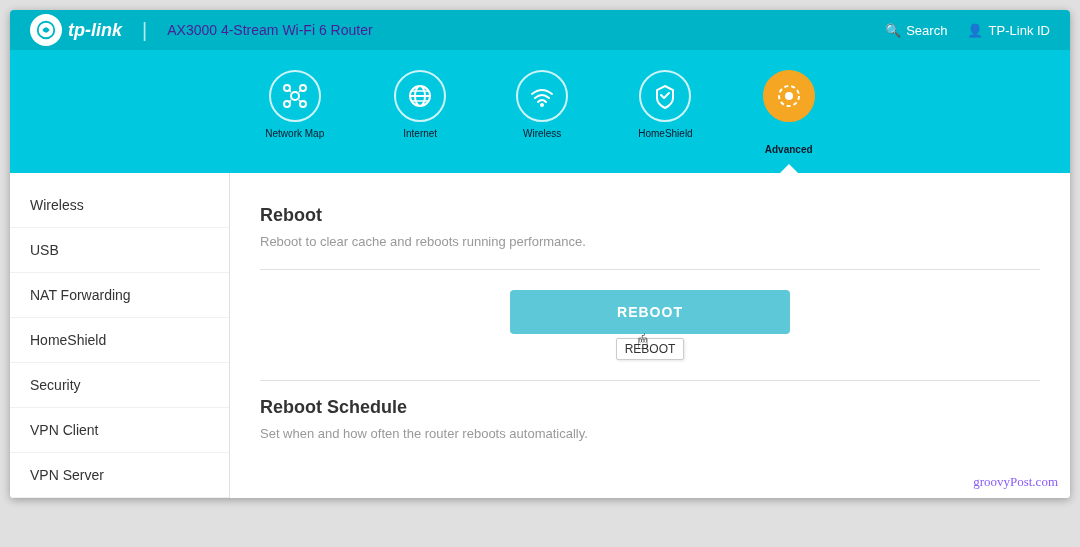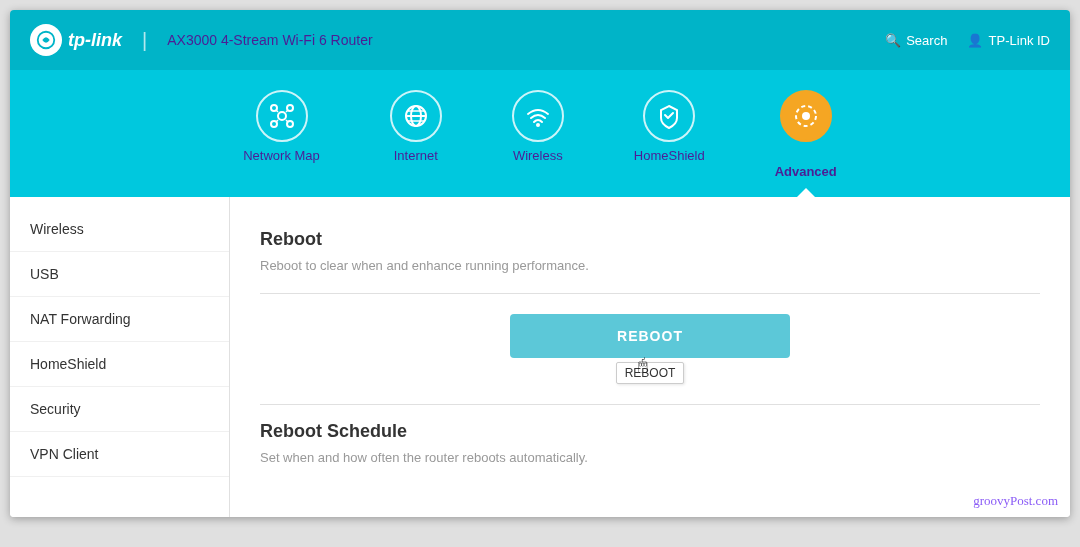--- a/index.html
+++ b/index.html
@@ -16,21 +16,21 @@
       margin: 10px auto;
       box-shadow: 0 2px 8px rgba(0,0,0,0.3);
       border-radius: 4px;
       overflow: hidden;
     }
 
     
     .header {
       background: #00b4c8;
       padding: 0 20px;
-      height: 60px;
+      height: 40px;
       display: flex;
       align-items: center;
       justify-content: space-between;
     }
 
     .header-left {
       display: flex;
       align-items: center;
       gap: 12px;
     }
@@ -127,22 +127,22 @@
       justify-content: center;
       background: transparent;
     }
 
     .nav-item.active .nav-icon-circle {
       background: #f5a623;
       border-color: #f5a623;
     }
 
     .nav-label {
-      color: #4c1d95;
-      font-size: 13px;
+      color: #0f172a;
+      font-size: 10px;
       padding-bottom: 8px;
     }
 
     .nav-item.active .nav-label {
       font-weight: bold;
       margin-top: 16px;
     }
 
     
     .nav-item.active::after {
@@ -370,25 +370,28 @@
       </div>
       <div class="sidebar-item">
         <span>HomeShield</span>
       </div>
       <div class="sidebar-item">
         <span>Security</span>
       </div>
       <div class="sidebar-item">
         <span>VPN Client</span>
       </div>
+      <div class="sidebar-item">
+        <span>VPN Server</span>
+      </div>
     </div>
 
     <div class="content-area content-wrapper">
       <div class="section-title">Reboot</div>
-      <div class="section-desc">Reboot to clear when and enhance running performance.</div>
+      <div class="section-desc">Reboot to clear cache and reboots running performance.</div>
       <div class="divider"></div>
 
       <div class="reboot-btn-area">
         <button class="reboot-btn">REBOOT</button>
         <span class="cursor-indicator">🖱</span>
         <div class="tooltip-reboot">REBOOT</div>
       </div>
 
       <div class="divider"></div>
       <div class="section-title">Reboot Schedule</div>

